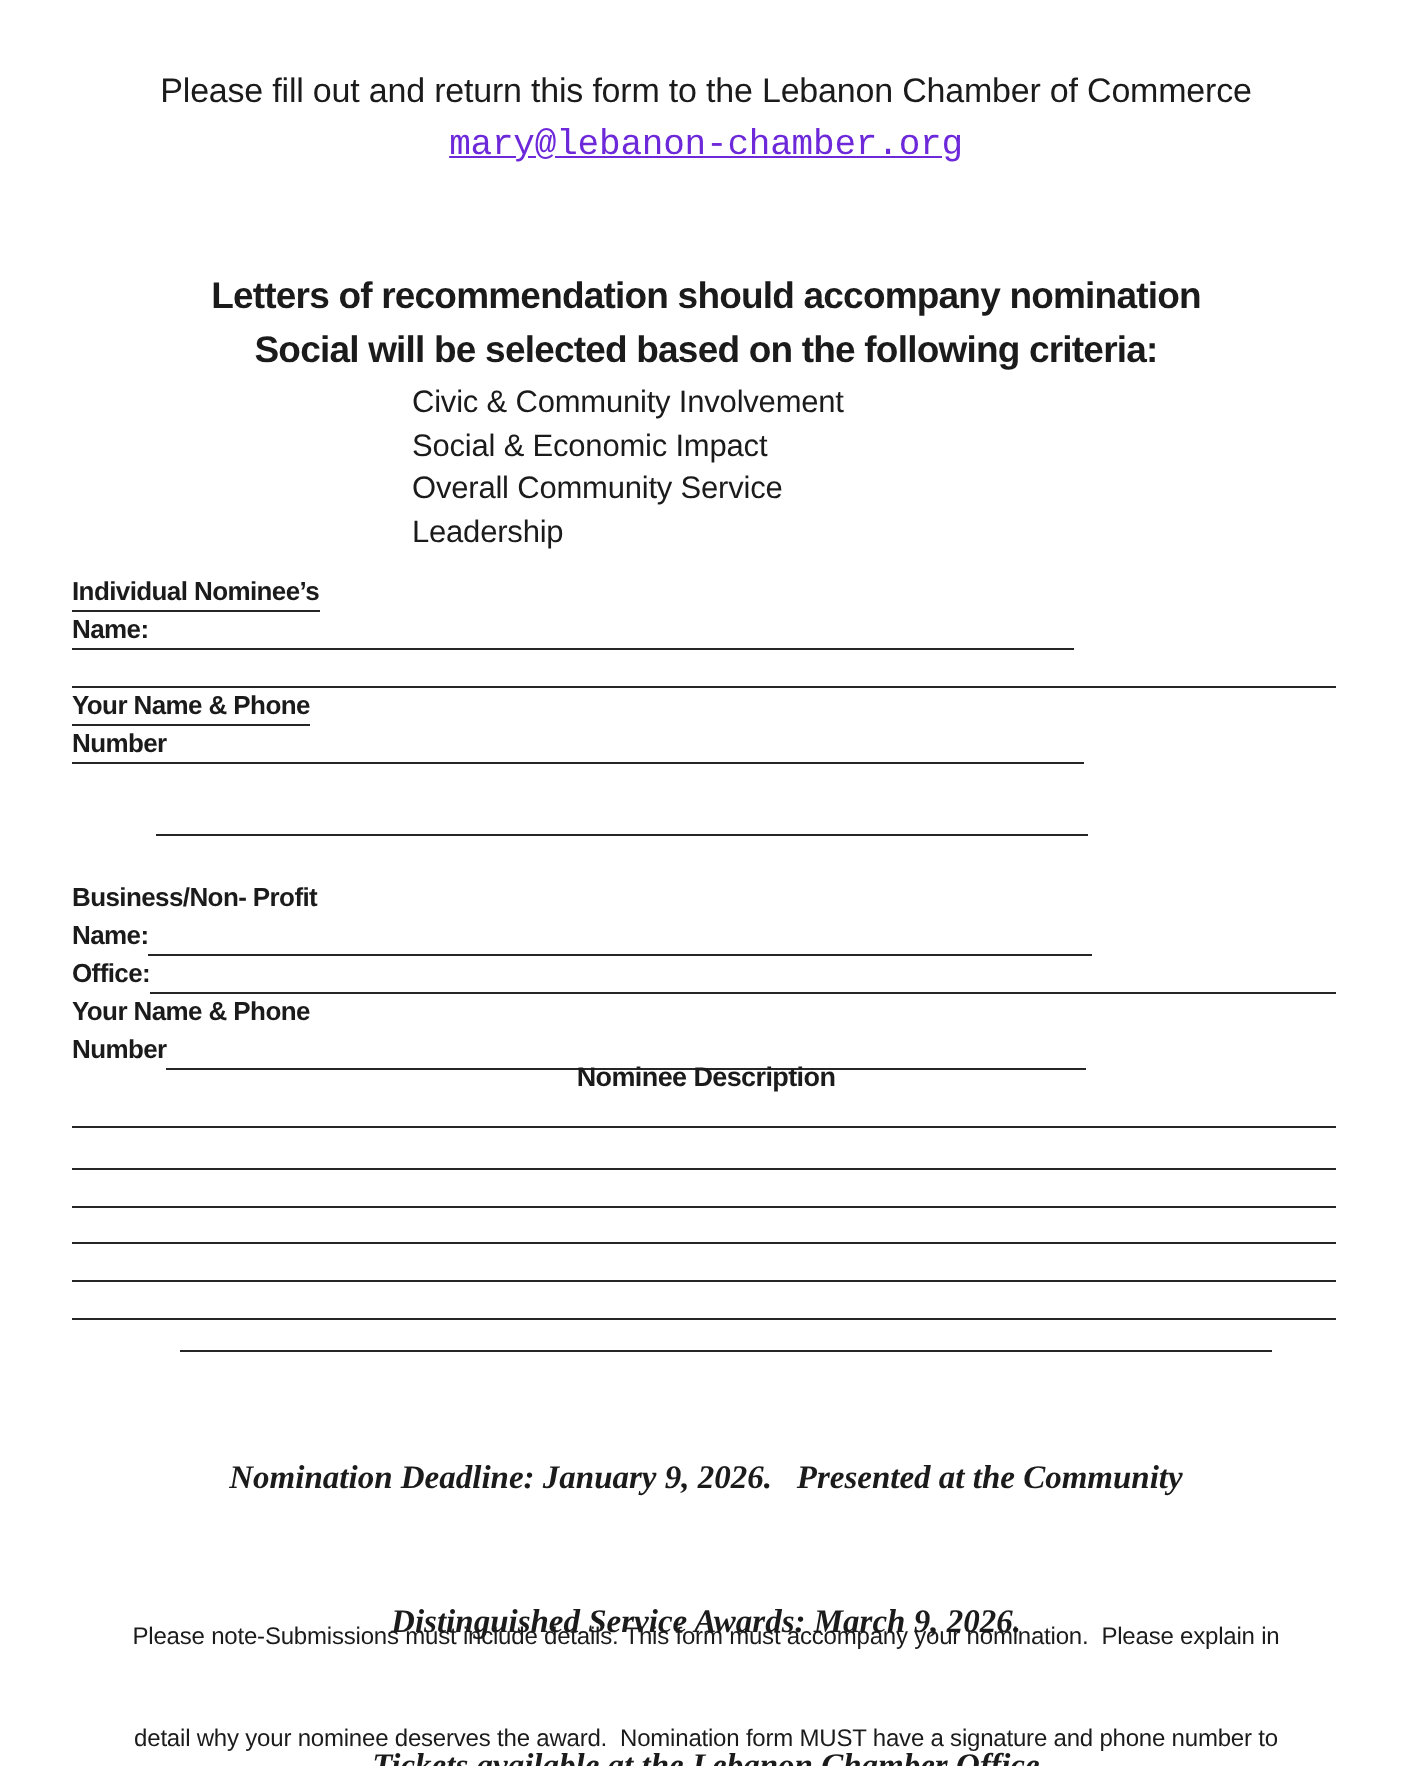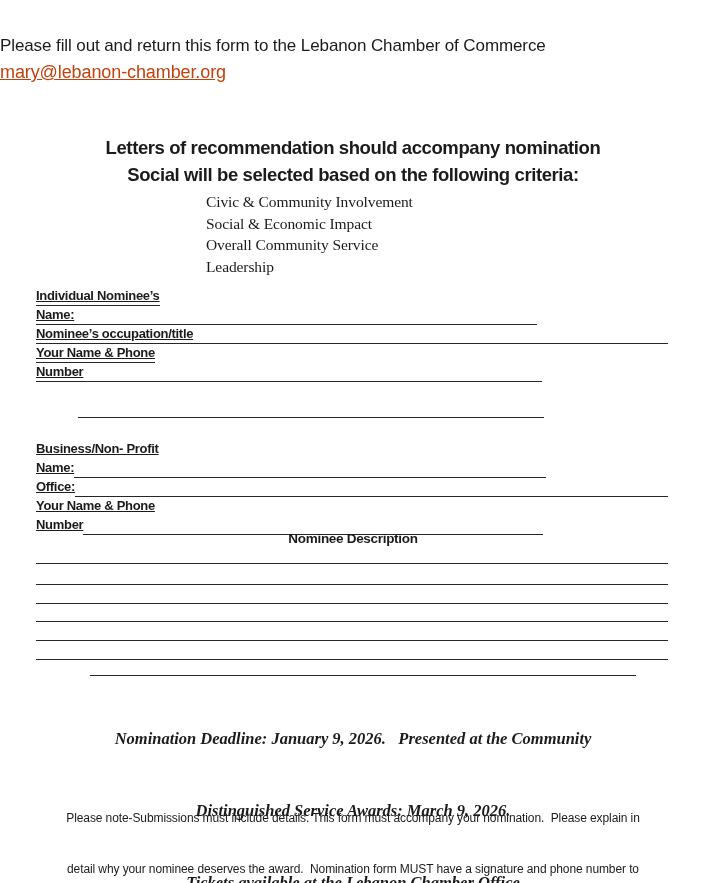--- a/index.html
+++ b/index.html
@@ -1,39 +1,39 @@
 <!DOCTYPE html>
 <html><head>
 <meta charset="utf-8">
 <style>
   html,body{margin:0;padding:0;background:#ffffff;}
   .page{
     position:relative;width:706px;height:883px;background:#ffffff;
     font-family:"Liberation Sans",sans-serif;color:#1b1b1b;overflow:hidden;
   }
-  a{color:#c2410c;text-decoration:underline;cursor:pointer;}
+  a{color:#6d28d9;text-decoration:underline;cursor:pointer;font-family:Liberation Mono, monospace;}
 
   
-  .header{position:absolute;top:33px;left:0;width:706px;
+  .header{position:absolute;top:33px;left:0;width:706px;text-align:center;
     font-size:17px;line-height:26px;letter-spacing:-0.1px;}
   .email-link{font-size:18px;}
 
   
   .headings{position:absolute;top:134px;left:0;width:706px;text-align:center;
     font-weight:700;font-size:18.5px;line-height:27px;letter-spacing:-0.4px;}
 
   
-  .criteria{position:absolute;top:191px;left:206px;font-size:15.5px;line-height:21.7px;letter-spacing:-0.1px;font-family:Liberation Serif, serif;}
+  .criteria{position:absolute;top:191px;left:206px;font-size:15.5px;line-height:21.7px;letter-spacing:-0.1px;}
 
   
   .sec{position:absolute;left:36px;width:632px;}
   .sec-ind{top:287px;}
   .sec-biz{top:440px;}
   .row{display:flex;height:19px;font-size:13px;font-weight:700;letter-spacing:-0.3px;}
-  .row .lbl{display:inline-block;line-height:18px;white-space:pre;text-decoration:underline;}
+  .row .lbl{display:inline-block;line-height:18px;white-space:pre;}
   .row .lbl.u{border-bottom:1.5px solid #262626;}
   .row .fill{flex:1 1 auto;border-bottom:1.5px solid #262626;}
   .w-name1{width:501px;}
   .w-num1{width:506px;}
   .w-name2{width:510px;}
   .w-num2{width:507px;}
 
   
   .hline{position:absolute;height:0;border-top:1.5px solid #262626;}
   .ln-extra{top:417px;left:78px;width:466px;}
@@ -83,21 +83,20 @@
 
   <div class="sec sec-ind">
     <div class="row">
       <span class="lbl u">Individual Nominee’s</span>
     </div>
     <div class="row w-name1">
       <span class="lbl u">Name:</span>
       <span class="fill"></span>
     </div>
     <div class="row">
-      <span class="lbl u">Nominee’s occupation/title</span>
       <span class="fill"></span>
     </div>
     <div class="row">
       <span class="lbl u">Your Name &amp; Phone</span>
     </div>
     <div class="row w-num1">
       <span class="lbl u">Number</span>
       <span class="fill"></span>
     </div>
   </div>

